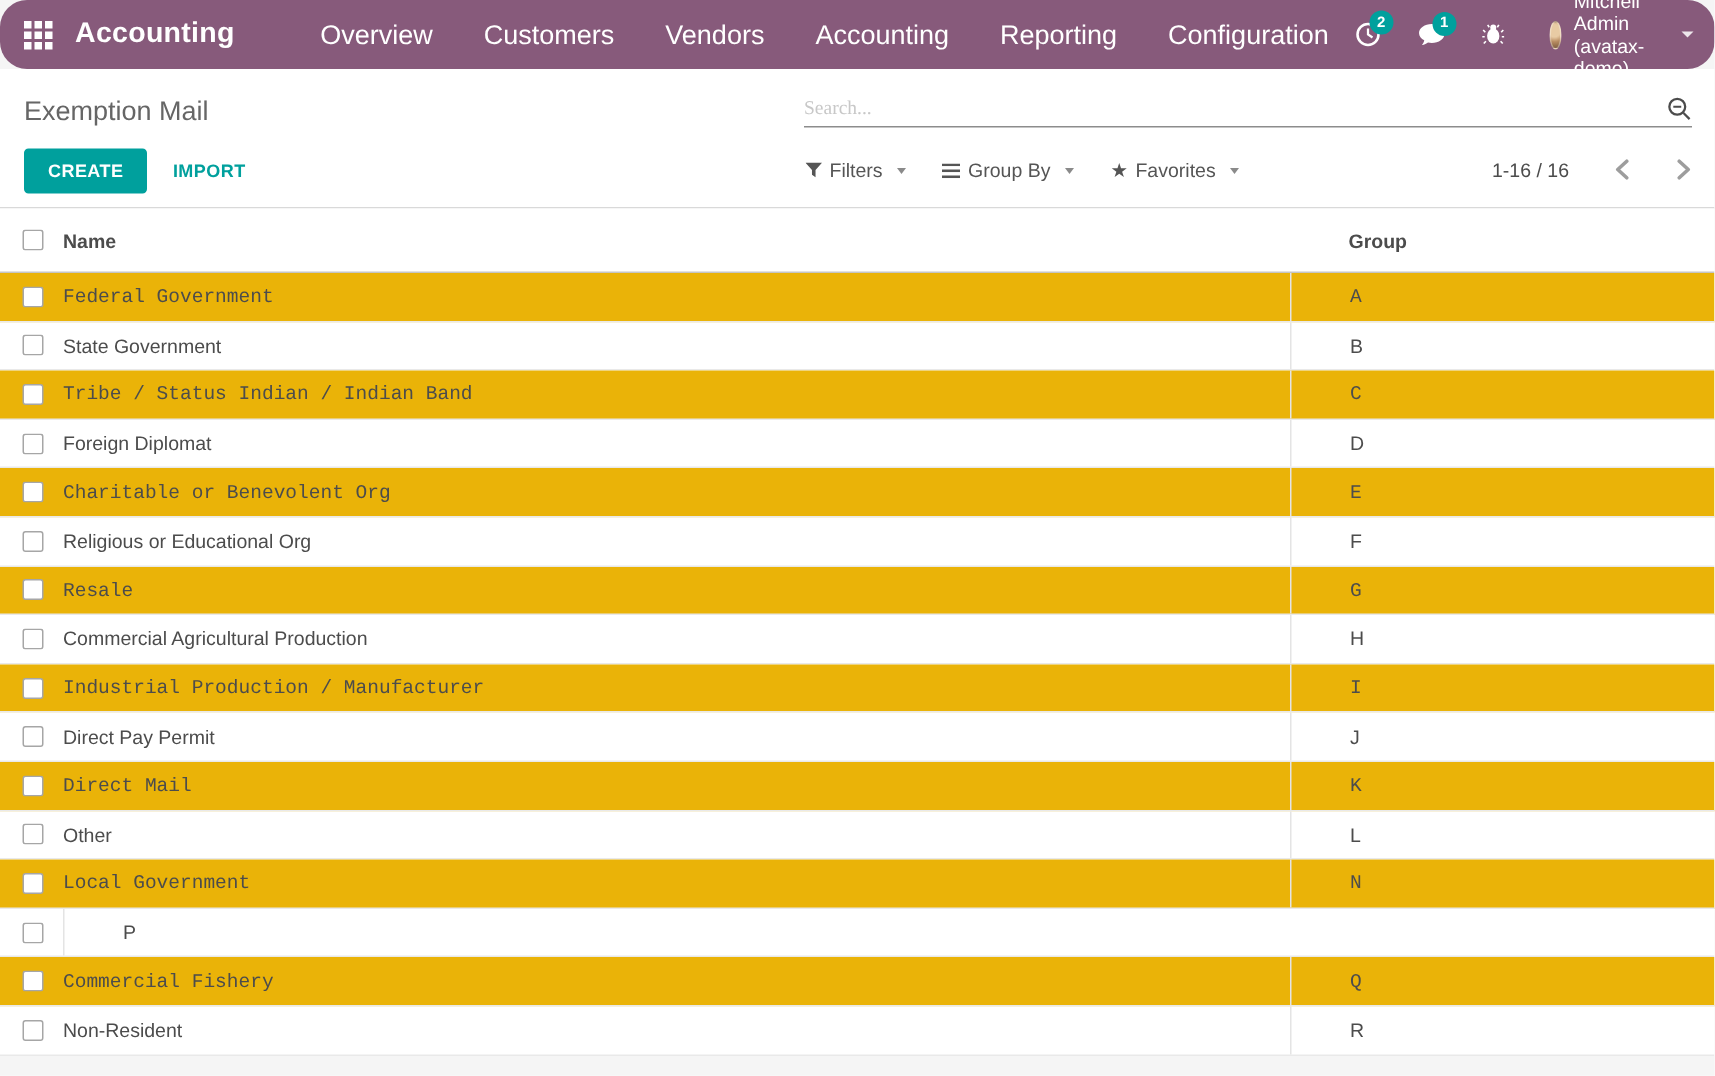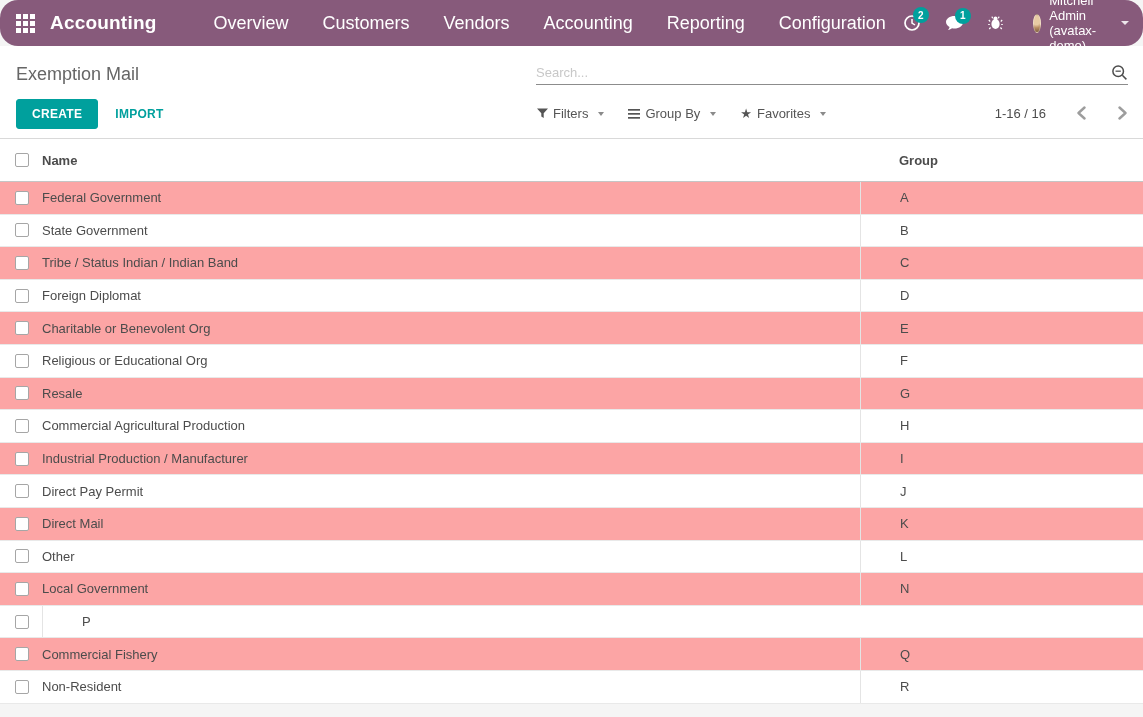--- a/index.html
+++ b/index.html
@@ -41,21 +41,21 @@
     display: inline-block; margin-left: 7px; }
   .caret.gray { border-top-color: #8a8a8a; border-left-width: 3.5px; border-right-width: 3.5px; margin-left: 5px; }
 
   
   .control-panel { background: #fff; padding: 9px 15px 8px 16px; }
   .cp-row1 { display: flex; align-items: center; height: 38px; }
   .view-title { font-size: 18px; color: #666; font-weight: normal; }
   .searchbox { margin-left: auto; width: 592px; display: flex; align-items: center;
     border-bottom: 1px solid #8c8c8c; padding-bottom: 3px; }
   .searchbox input { border: 0; outline: none; flex: 1; font-size: 13px;
-    font-family: Liberation Sans, sans-serif; color: #4c4c4c; background: transparent; }
+    font-family: Liberation Serif, serif; color: #4c4c4c; background: transparent; }
   .searchbox input::placeholder { color: #c8c8c8; }
   .cp-row2 { display: flex; align-items: center; height: 33px; margin-top: 4px; }
   .btn-group { width: 521px; display: flex; align-items: center; flex: none; }
   .btn-create { background: #00A09D; color: #fff; border: 1px solid #00A09D;
     font-size: 12px; font-weight: bold; padding: 7px 15px; border-radius: 3px;
     cursor: pointer; font-family: inherit; letter-spacing: .3px; }
   .btn-import { background: none; border: none; color: #00A09D; font-size: 12px;
     font-weight: bold; margin-left: 17px; cursor: pointer; font-family: inherit; letter-spacing: .3px; }
   .dropdowns { display: flex; align-items: center; gap: 24px; }
   .dd { display: flex; align-items: center; gap: 5px; font-size: 13px; color: #555;
@@ -65,21 +65,21 @@
   .pager-value { font-size: 13px; color: #4c4c4c; }
   .pager-btn { cursor: pointer; display: inline-flex; }
 
   
   .list-wrap { background: #fff; border-top: 1px solid #d9d9d9; }
   .thead { display: flex; align-items: center; height: 43px;
     border-bottom: 1px solid #c5c5c5; background: #fff; }
   .thead .th { font-size: 13px; font-weight: bold; color: #4c4c4c; }
   .tr { display: flex; align-items: center; height: 32.6px; border-bottom: 1px solid #e9e9e9;
     background: #fff; cursor: pointer; }
-  .tr.stripe { background: #fca5a5; }
+  .tr.stripe { background: #eab308; font-family: Liberation Mono, monospace; }
   .td, .th { overflow: hidden; white-space: nowrap; }
   .col-check { width: 42px; flex: none; display: flex; align-items: center; padding-left: 15px; }
   .col-name { flex: 1; font-size: 13px; color: #4c4c4c; }
   .col-code { width: 283px; flex: none; font-size: 13px; color: #4c4c4c;
     padding-left: 39px; align-self: stretch; display: flex; align-items: center; }
   .tr .col-code { border-left: 1px solid #e4e4e4; }
   .cb { width: 14px; height: 14px; border: 1px solid #a6a6a6; border-radius: 2px;
     background: #fff; display: inline-block; cursor: pointer; }
   .footer-space { height: 22px; background: #f5f5f5; border-top: 0; }
 

